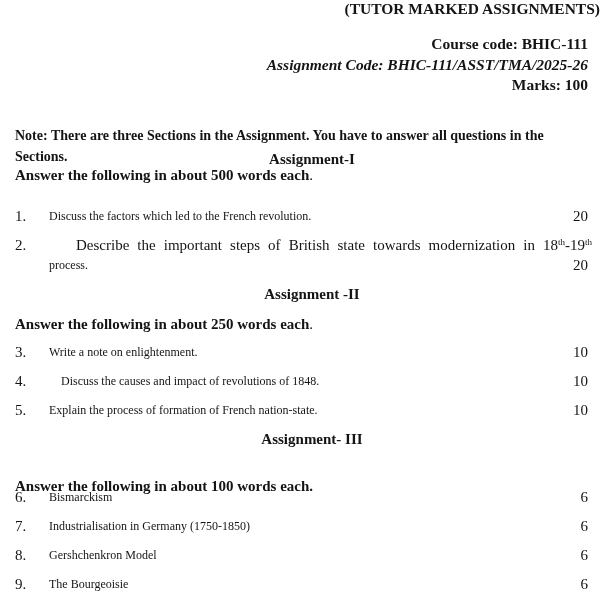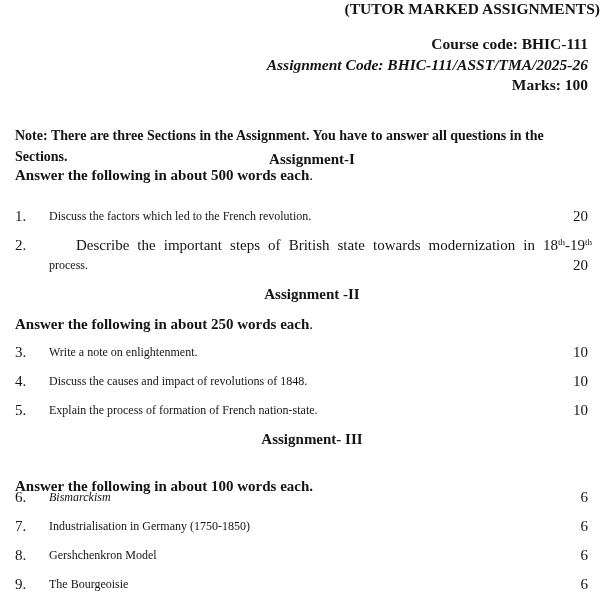--- a/index.html
+++ b/index.html
@@ -53,35 +53,35 @@
   <div class="abs section" style="top:285px;">Assignment -II</div>
   <div class="abs instr" style="top:315px;"><span>Answer the following in about 250 words each</span><span class="dot">.</span></div>
 
   <div>
     <div class="abs qnum" style="top:343px;">3.</div>
     <div class="abs qtext" style="top:343px;">Write a note on enlightenment.</div>
     <div class="abs qmarks" style="top:343px;">10</div>
   </div>
   <div>
     <div class="abs qnum" style="top:372px;">4.</div>
-    <div class="abs qtext" style="top:372px;">Discuss the causes and impact of revolutions of 1848.</div>
+    <div class="abs qtext" style="top:372px;margin-left:12px;">Discuss the causes and impact of revolutions of 1848.</div>
     <div class="abs qmarks" style="top:372px;">10</div>
   </div>
   <div>
     <div class="abs qnum" style="top:401px;">5.</div>
     <div class="abs qtext" style="top:401px;">Explain the process of formation of French nation-state.</div>
     <div class="abs qmarks" style="top:401px;">10</div>
   </div>
 
   <div class="abs section" style="top:430px;">Assignment- III</div>
   <div class="abs instr" style="top:477px;"><span>Answer the following in about 100 words each.</span><span class="dot"></span></div>
 
   <div>
     <div class="abs qnum" style="top:488px;">6.</div>
-    <div class="abs qtext" style="top:488px;font-style:italic;">Bismarckism</div>
+    <div class="abs qtext" style="top:488px;">Bismarckism</div>
     <div class="abs qmarks" style="top:488px;">6</div>
   </div>
   <div>
     <div class="abs qnum" style="top:517px;">7.</div>
     <div class="abs qtext" style="top:517px;">Industrialisation in Germany (1750-1850)</div>
     <div class="abs qmarks" style="top:517px;">6</div>
   </div>
   <div>
     <div class="abs qnum" style="top:546px;">8.</div>
     <div class="abs qtext" style="top:546px;">Gershchenkron Model</div>

